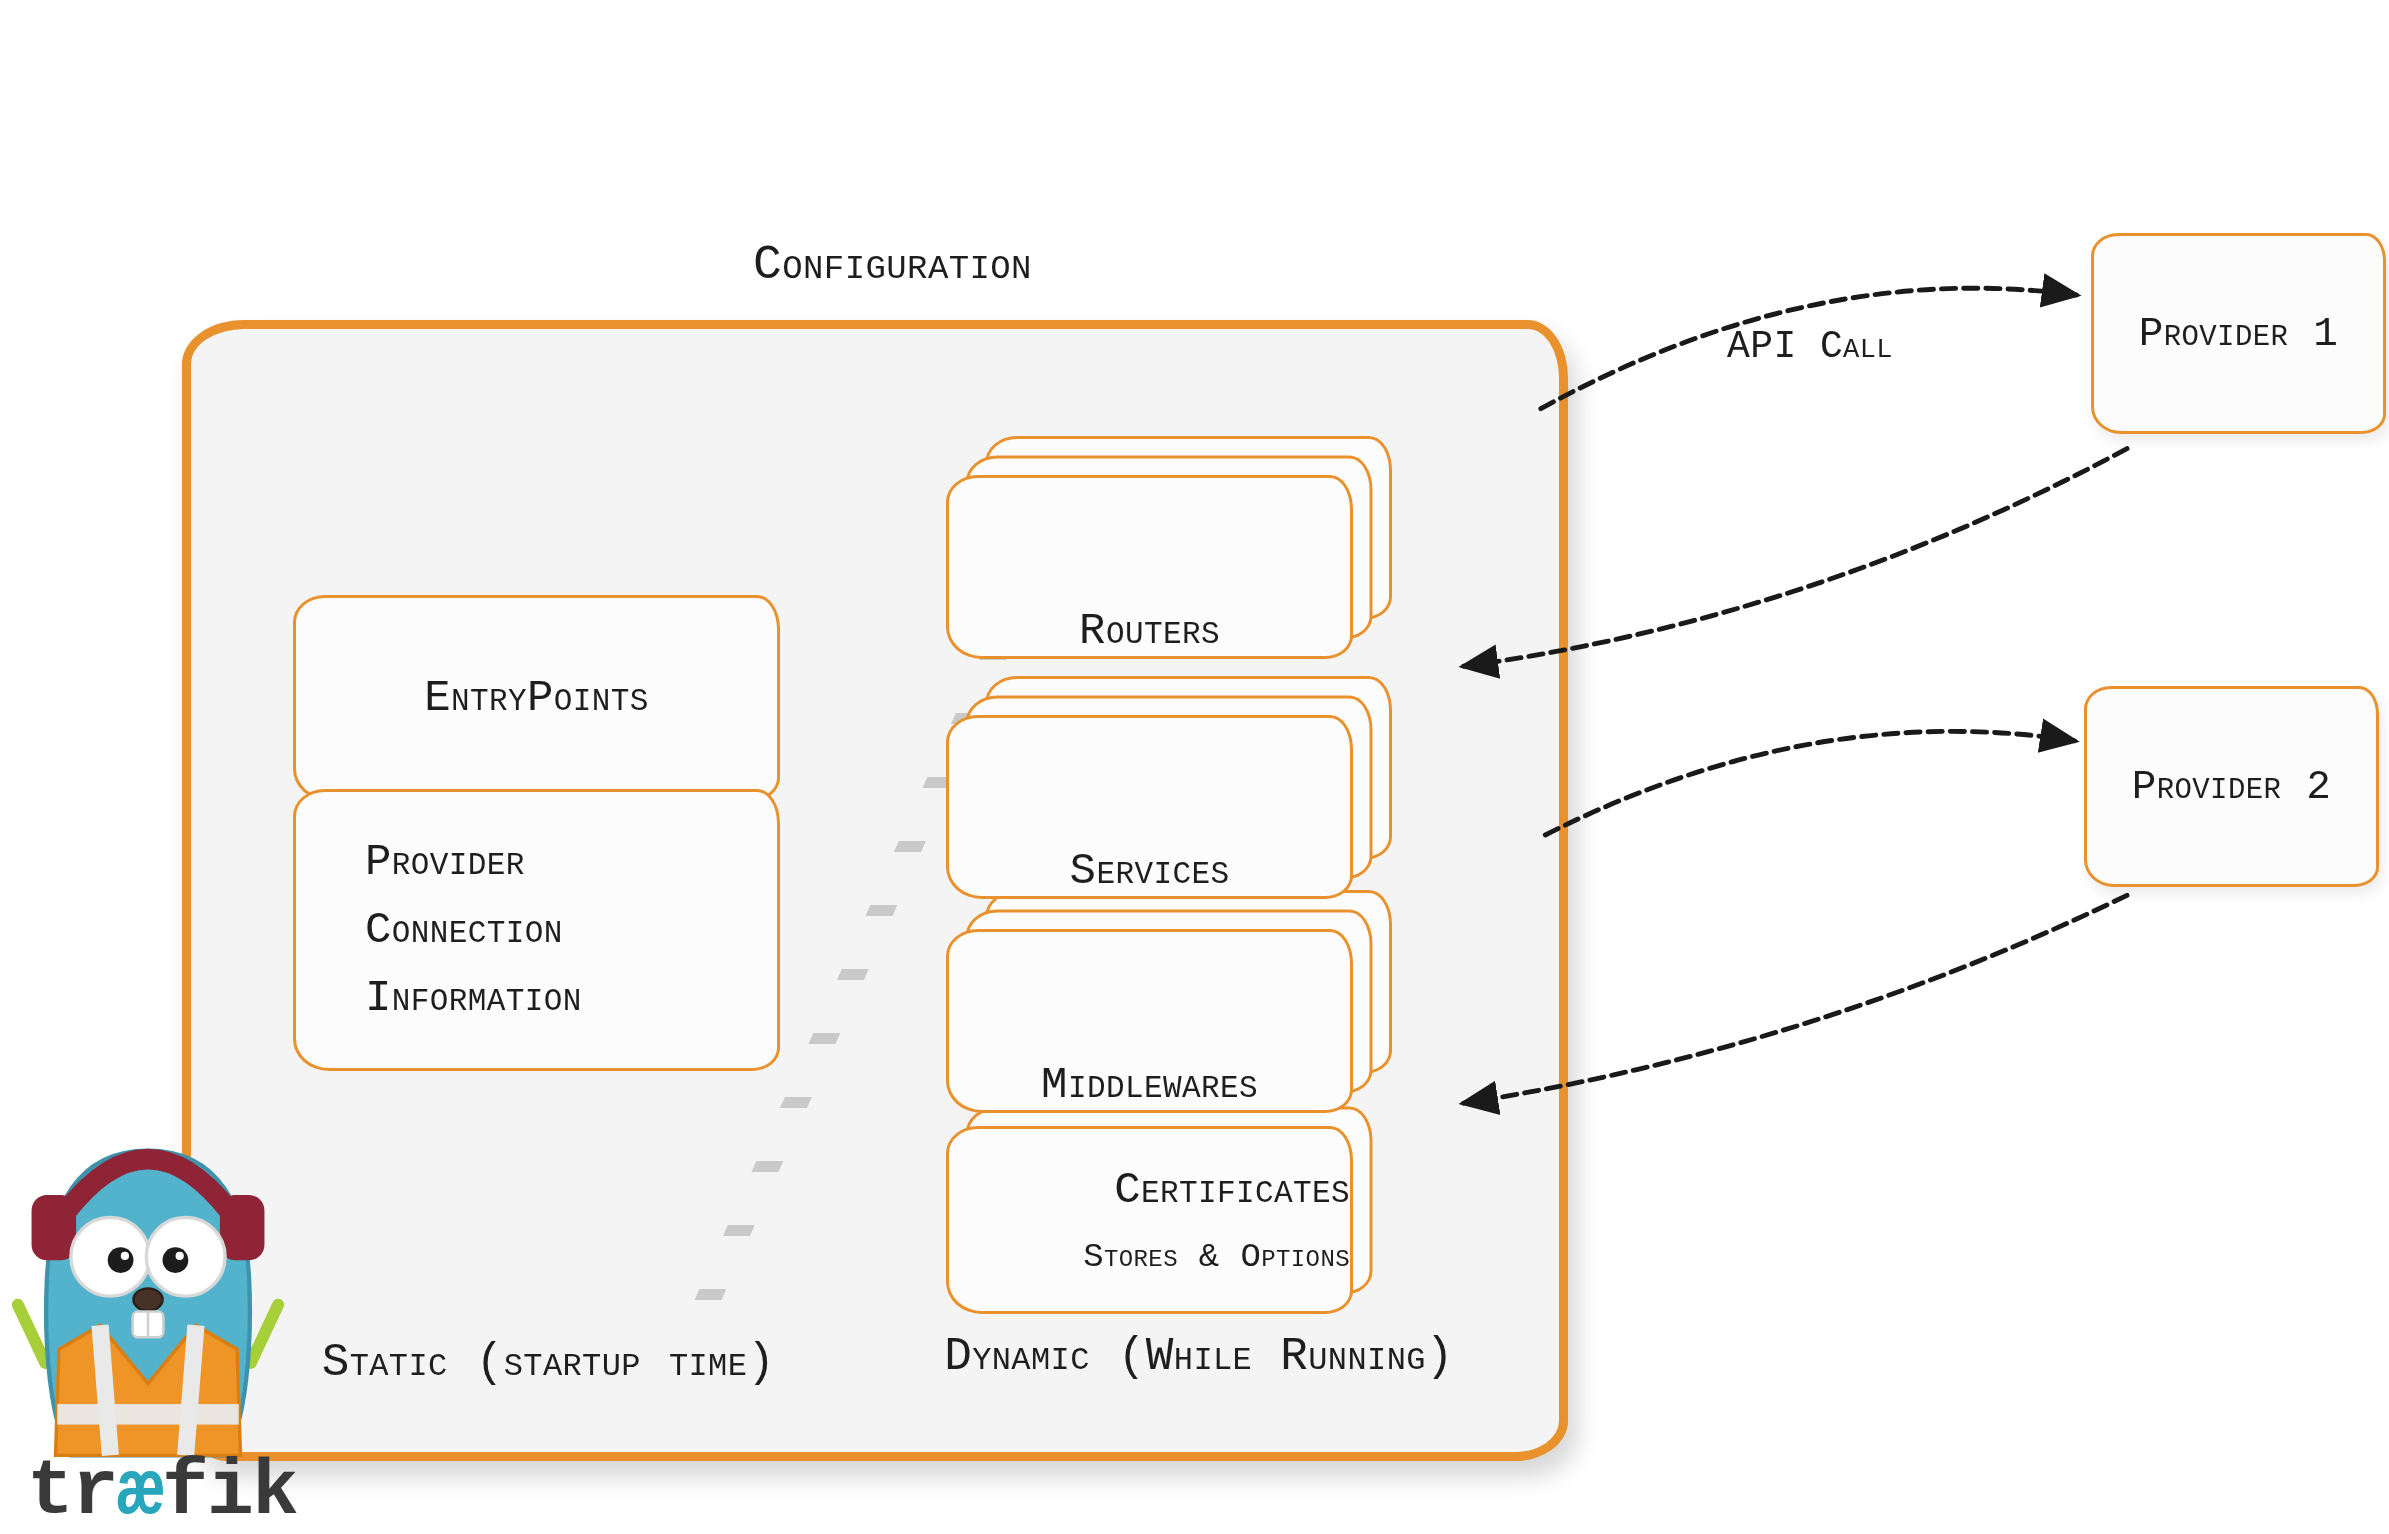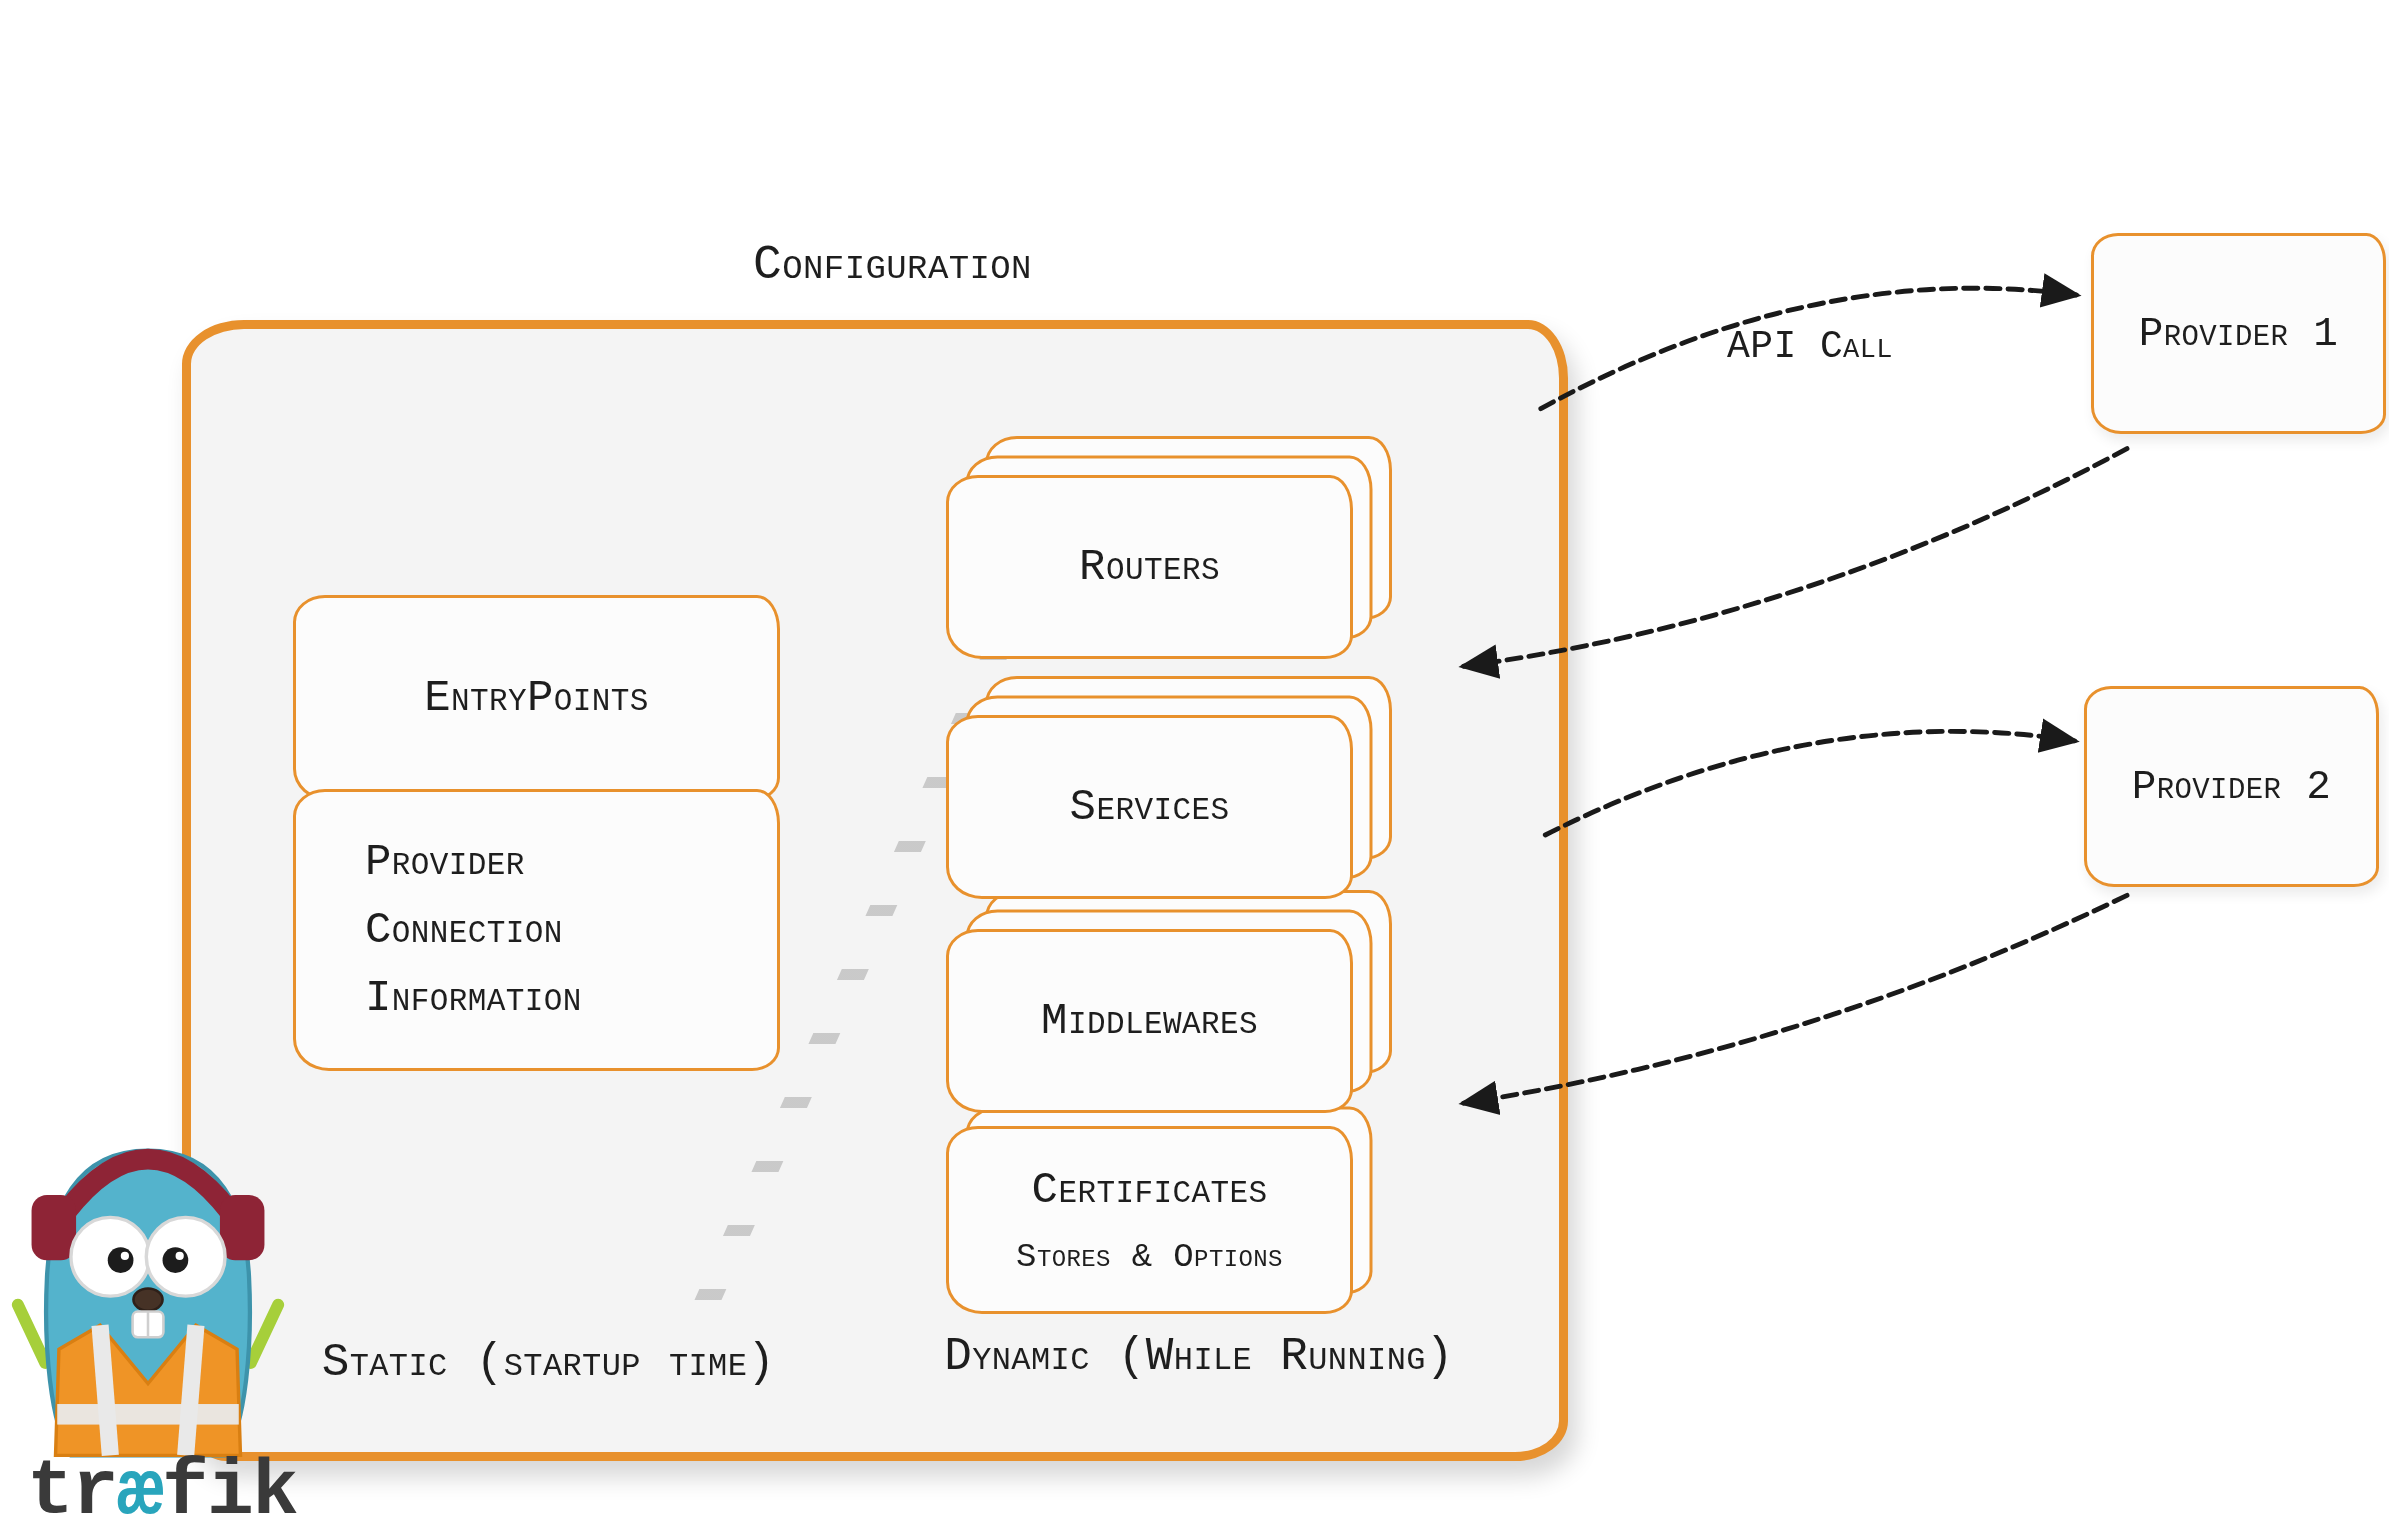--- a/index.html
+++ b/index.html
@@ -43,21 +43,21 @@
   }
 
   
   .stack { position:absolute; left:946px; width:407px; height:184px; }
   .stack .ghost, .stack .face {
     position:absolute; inset:0; background:#fcfcfc; border:3.6px solid #e8912d;
     border-radius:32px 23px 28px 36px / 27px 34px 23px 32px;
   }
   .stack .g2 { transform:translate(39px,-39px); z-index:0; }
   .stack .g1 { transform:translate(19.5px,-19.5px); z-index:1; }
-  .stack .face { display:flex; align-items:center; justify-content:center; font-size:44px; z-index:2; }
+  .stack .face { display:flex; align-items:flex-end; justify-content:center; font-size:44px; z-index:2; }
   .routers { top:475px; }
   .services { top:715px; }
   .middlewares { top:929px; }
   .certs { top:1126px; height:188px; }
   .certs .face { flex-direction:column; }
   .certs .sub { font-size:34px; margin-top:23px; }
 
   .caption { position:absolute; font-size:46px; }
   .static-caption { left:271px; top:1337px; width:555px; text-align:center; }
   .dynamic-caption { left:899px; top:1331px; width:600px; text-align:center; }

